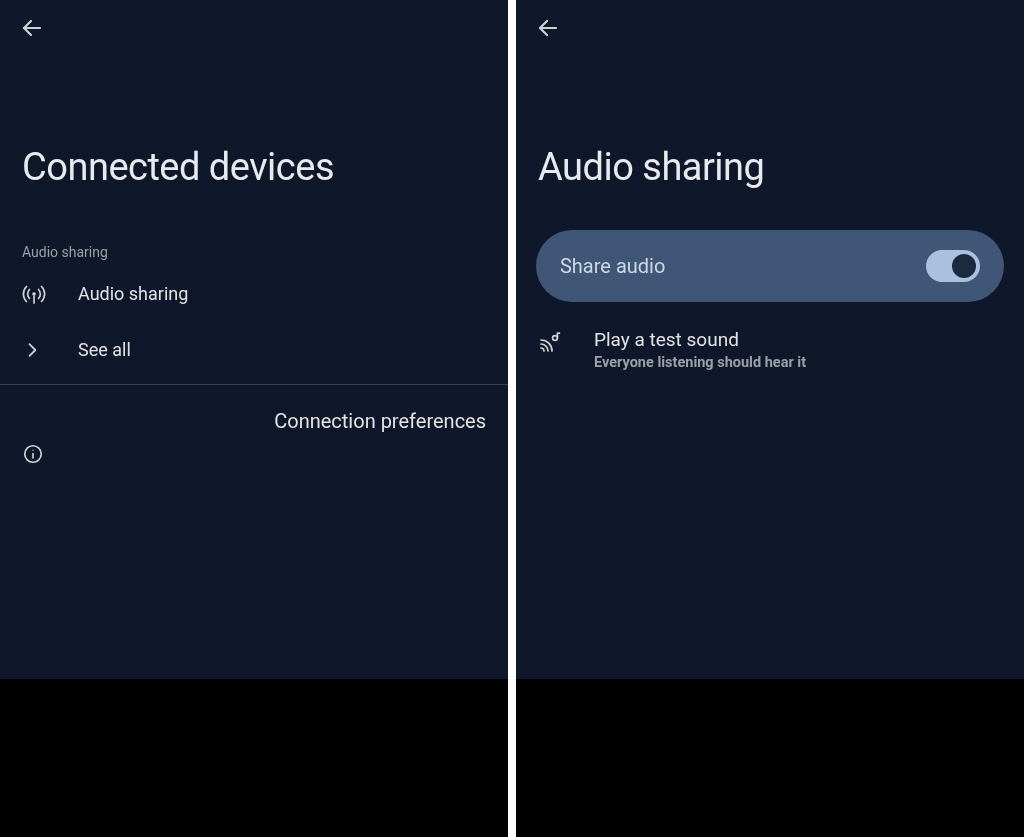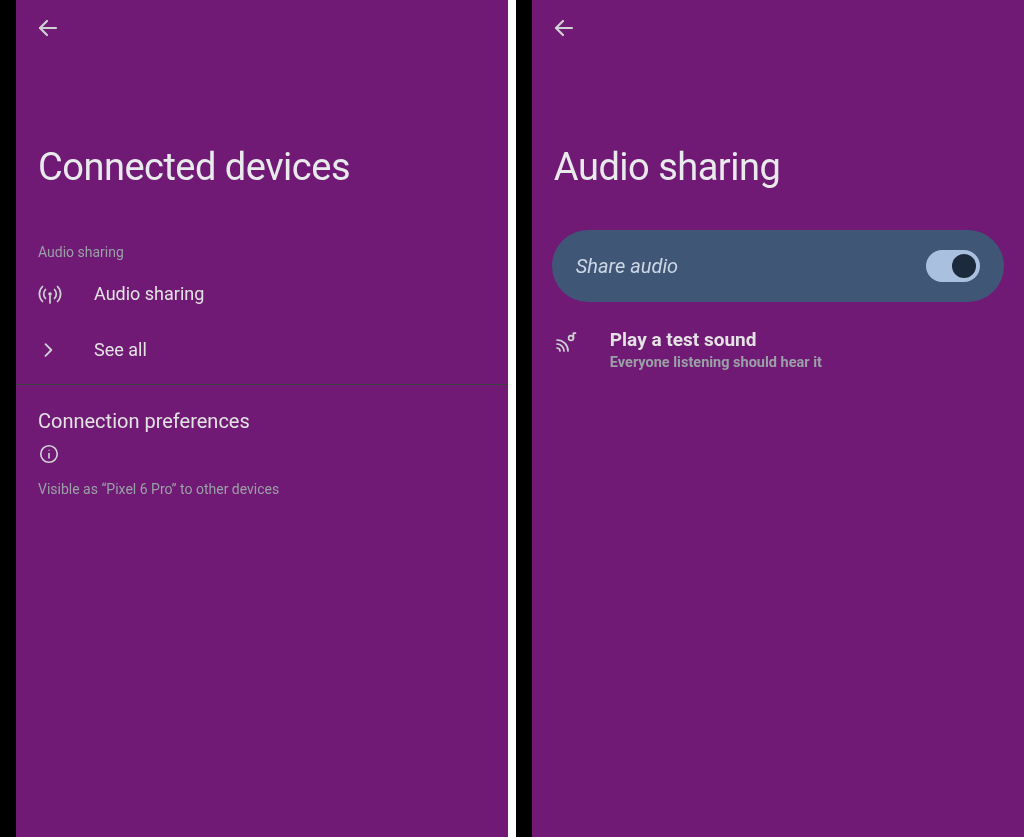--- a/index.html
+++ b/index.html
@@ -4,25 +4,24 @@
 <style>
   * { box-sizing: border-box; margin: 0; padding: 0; }
   html, body { width: 1024px; height: 837px; overflow: hidden; background: #000; }
   body {
     font-family: -apple-system, BlinkMacSystemFont, "Segoe UI", Roboto, "Helvetica Neue", Arial, sans-serif;
     color: #e3e3e3;
     display: flex;
   }
   .pane {
     flex: 1 1 50%;
-    background: #701a75;
-    height: 837px;
+    background: #0f172a;
+    height: 679px;
     position: relative;
     overflow: hidden;
-    margin-left: 16px;
   }
   .divider {
     width: 8px;
     background: #ffffff;
     height: 837px;
   }
   .topbar {
     height: 56px;
     display: flex;
     align-items: center;
@@ -65,20 +64,21 @@
   }
   .hr {
     border: none;
     border-top: 1px solid #3c4144;
     margin: 6px 0 0 0;
   }
   .pref-title {
     font-size: 20px;
     color: #e3e3e3;
     padding: 24px 22px 2px 22px;
+    text-align: right;
   }
   .pref-sub {
     font-size: 15px;
     color: #9aa0a6;
     padding: 0 22px 18px 22px;
   }
   .info-row {
     padding: 0 22px 10px 22px;
   }
   .info-icon-wrap {
@@ -97,21 +97,20 @@
     border-radius: 40px;
     padding: 20px 24px;
     display: flex;
     align-items: center;
     justify-content: space-between;
     cursor: pointer;
   }
   .toggle-card .card-label {
     font-size: 20px;
     color: #cdd8e6;
-    font-style: italic;
   }
   .switch {
     width: 54px; height: 32px;
     background: #a9c1df;
     border-radius: 16px;
     position: relative;
   }
   .switch .thumb {
     width: 24px; height: 24px;
     background: #1b2a3d;
@@ -125,21 +124,21 @@
     line-height: 1.5;
     padding: 6px 22px 24px 22px;
   }
   .row2 {
     display: flex;
     align-items: flex-start;
     padding: 10px 22px 20px 22px;
     cursor: pointer;
   }
   .row2 .icon-slot { width: 56px; padding-top: 2px; }
-  .row2 .primary { font-size: 19px; color: #e3e3e3; font-weight: bold; }
+  .row2 .primary { font-size: 19px; color: #e3e3e3; }
   .row2 .secondary { font-size: 14.5px; color: #9aa0a6; margin-top: 3px; font-weight: bold; }
   .section-header2 {
     font-size: 15px;
     color: #bfc4c8;
     padding: 6px 22px;
   }
   svg { stroke: #cfd2d4; fill: none; }
 </style>
 </head>
 <body>
@@ -190,21 +189,20 @@
   </div>
 
   <div class="info-row">
     <div class="info-icon-wrap">
       <svg width="22" height="22" viewBox="0 0 24 24" stroke-width="1.8" stroke="#9aa0a6">
         <circle cx="12" cy="12" r="9"></circle>
         <line x1="12" y1="11" x2="12" y2="17"></line>
         <circle cx="12" cy="8" r="0.9" fill="#9aa0a6" stroke="none"></circle>
       </svg>
     </div>
-    <div class="info-text">Visible as “Pixel 6 Pro” to other devices</div>
   </div>
 </div>
 
 <div class="divider"></div>
 
 <div class="pane">
   <div class="topbar">
     <div class="back-btn">
       <svg width="24" height="24" viewBox="0 0 24 24" stroke-width="2.2" stroke-linecap="round" stroke-linejoin="round">
         <line x1="20" y1="12" x2="4" y2="12"></line>

